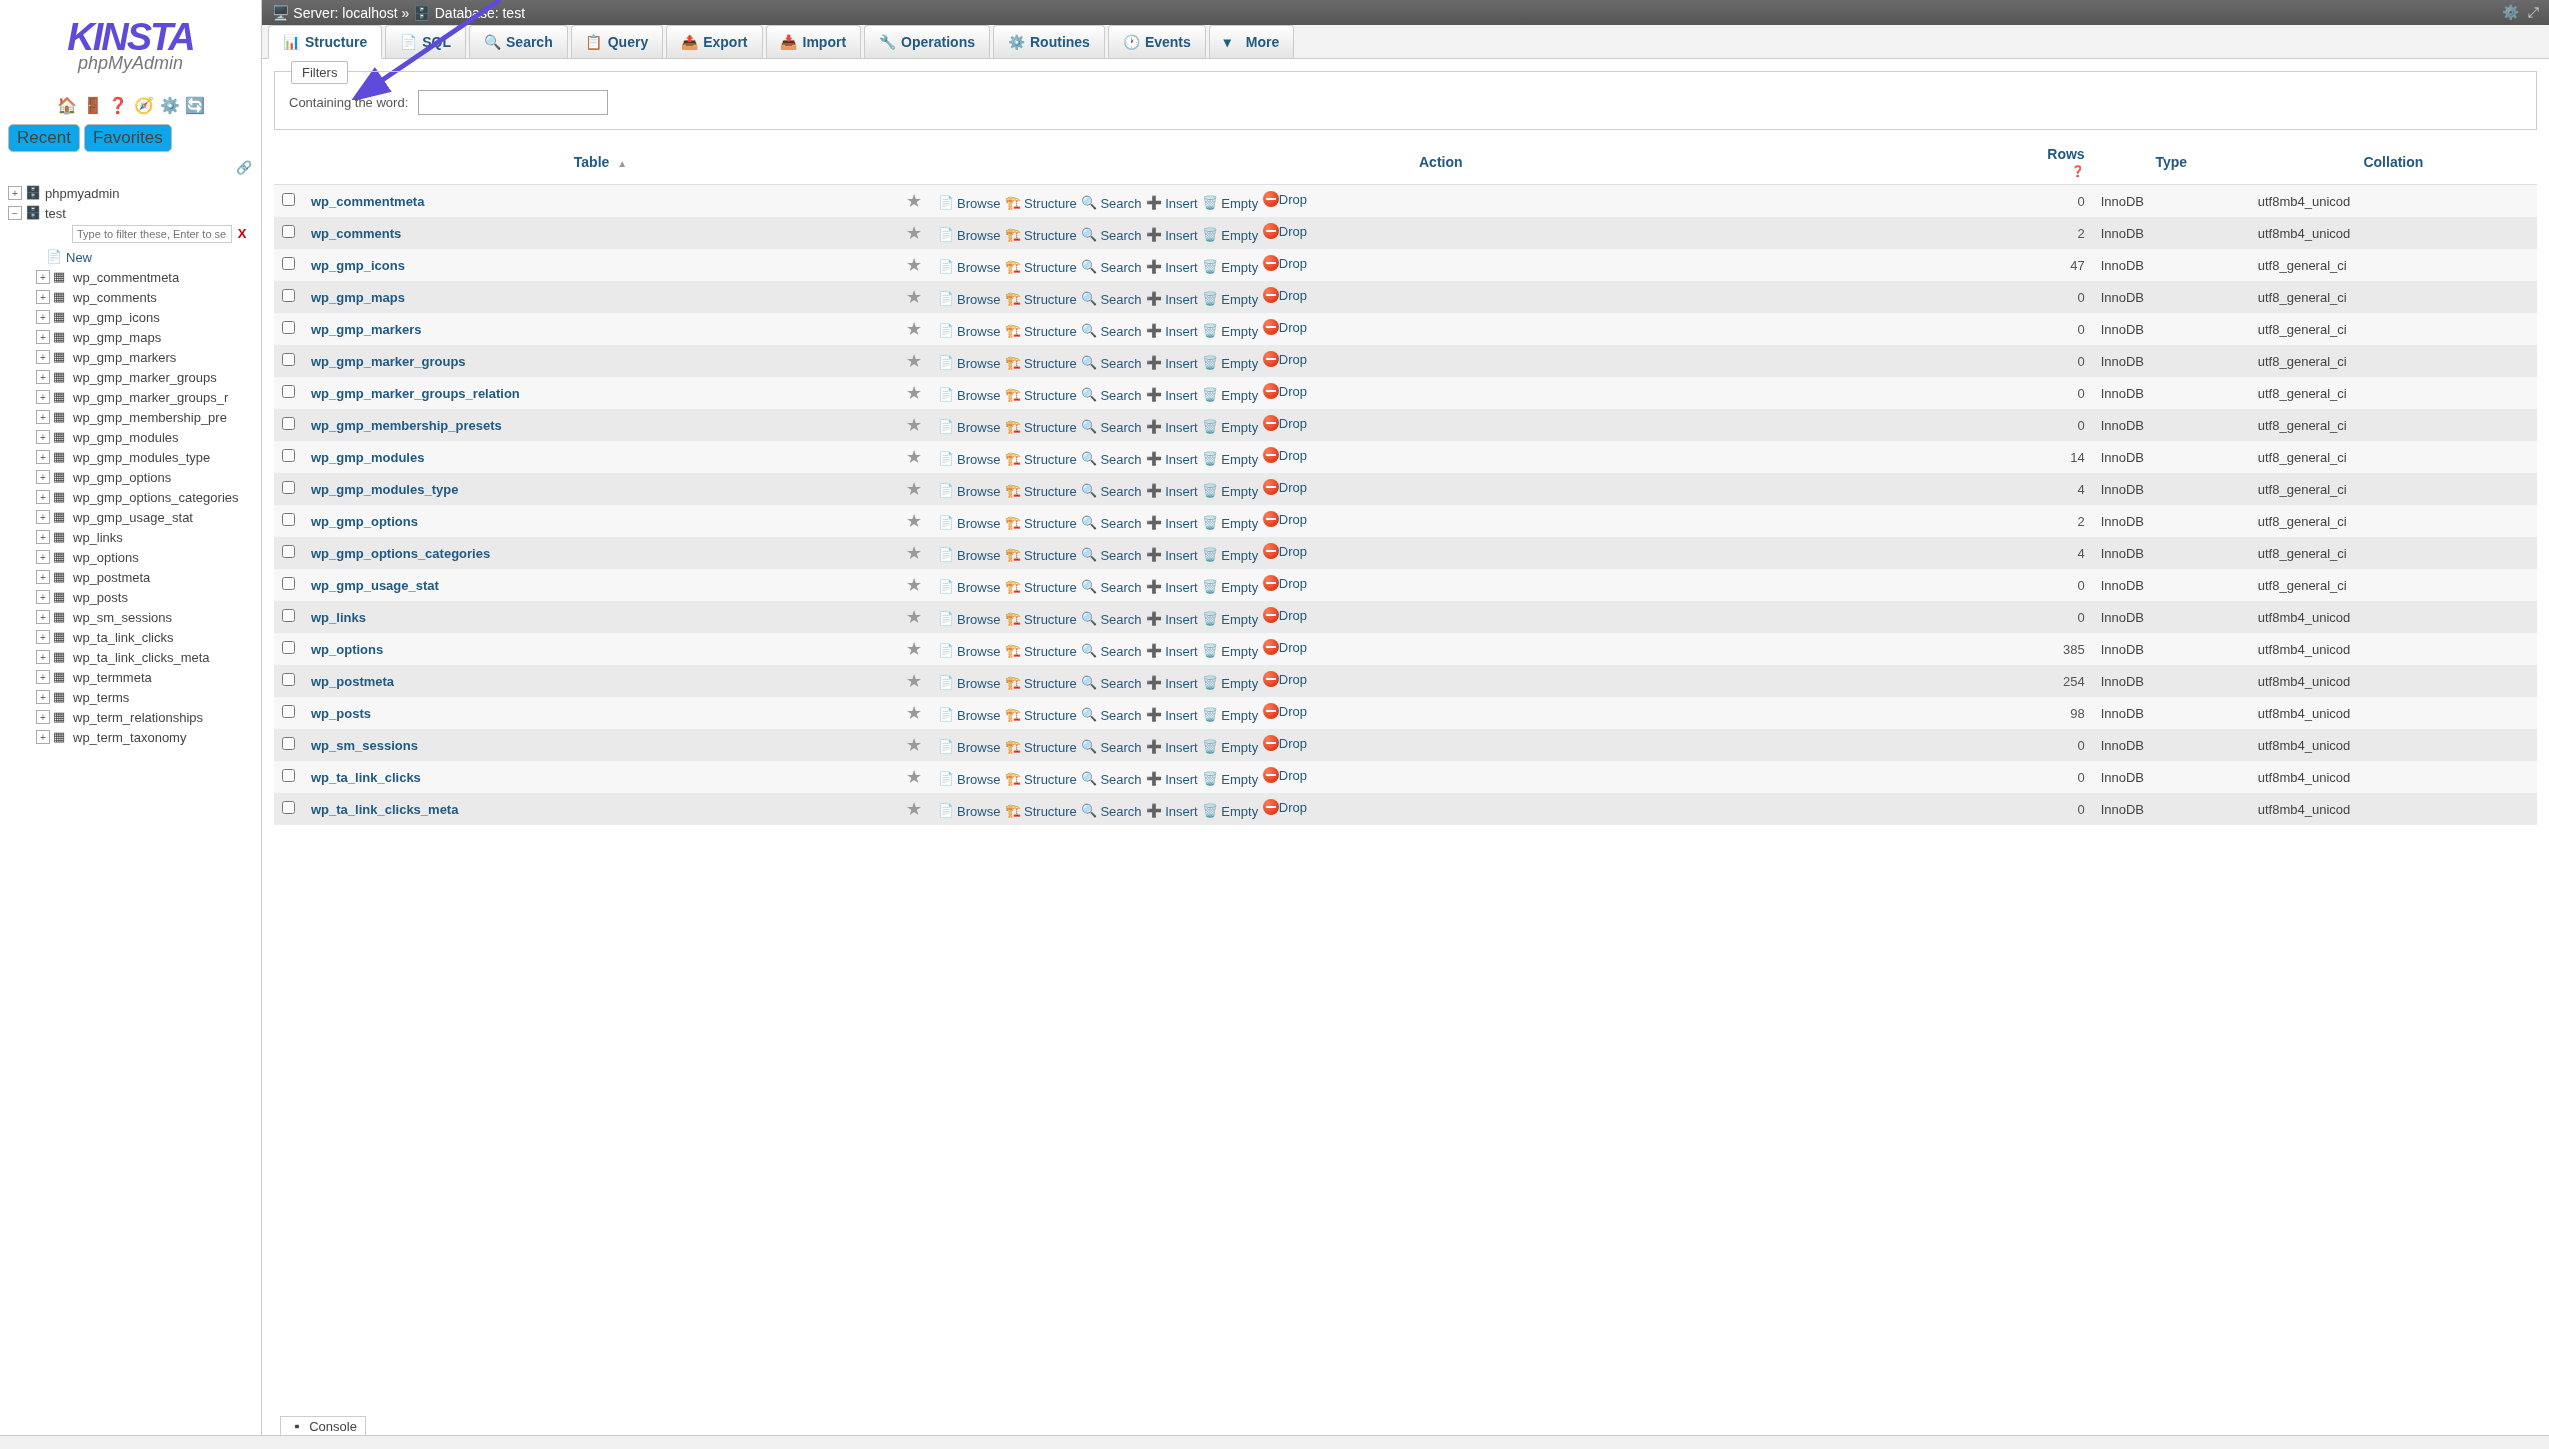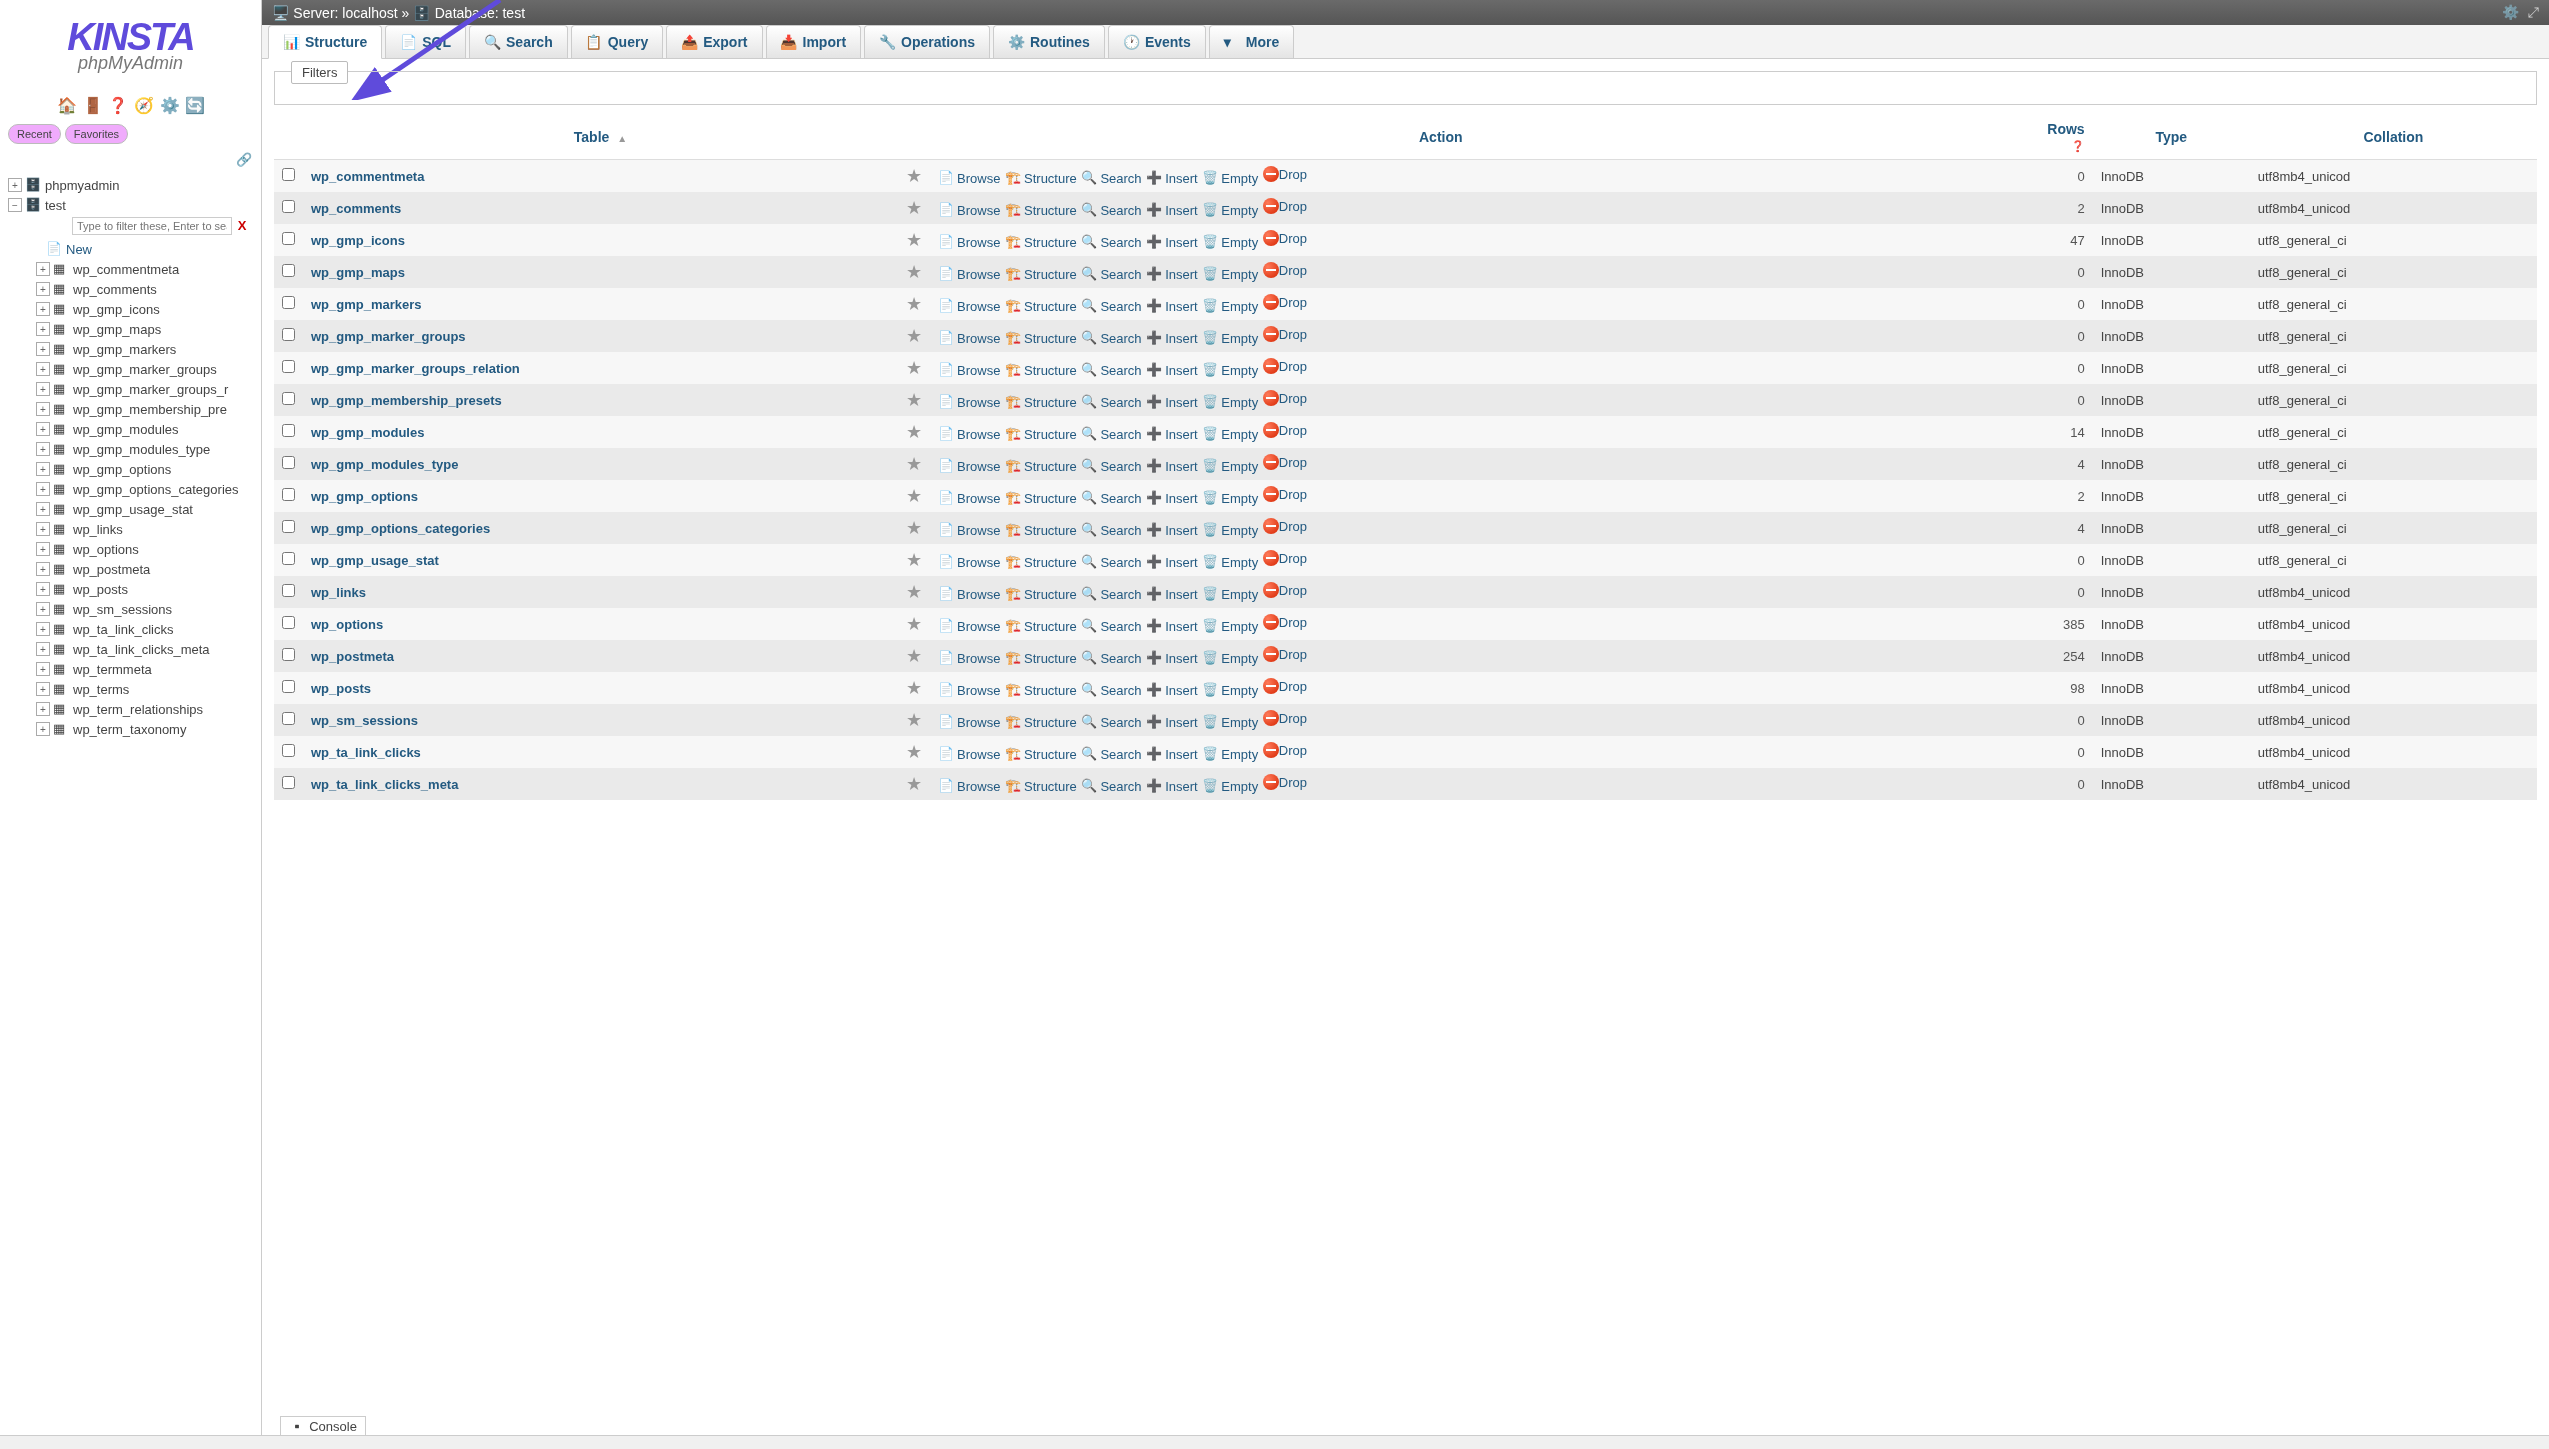--- a/index.html
+++ b/index.html
@@ -5,21 +5,21 @@
 * { box-sizing: border-box; margin: 0; padding: 0; }
 body { font-family: sans-serif; font-size: 13px; background: #fff; color: #444; overflow: hidden; }
 .app { display: flex; height: 100vh; }
 .sidebar { width: 262px; background: #fff; border-right: 1px solid #ccc; overflow-y: auto; flex-shrink: 0; }
 .logo { padding: 16px; text-align: center; }
 .logo-text { font-size: 38px; font-weight: 900; color: #5f4bdb; font-style: italic; letter-spacing: -2px; }
 .logo-sub { font-size: 18px; color: #777; font-style: italic; margin-top: -6px; }
 .sidebar-icons { text-align: center; padding: 6px 0; }
 .sidebar-icons span { display: inline-block; width: 18px; height: 18px; margin: 0 2px; font-size: 16px; }
 .recent-fav { display: flex; padding: 4px 8px; gap: 4px; }
-.recent-fav .btn { border: 1px solid #bbb; padding: 3px 8px; border-radius: 11px; background: #f0abfc; cursor: pointer; font-size: 11px; }
+.recent-fav .btn { border: 1px solid #bbb; padding: 3px 8px; border-radius: 5px; background: #0ea5e9; cursor: pointer; font-size: 17px; }
 .link-row { padding: 4px 8px; text-align: right; }
 .tree { padding: 4px 0 4px 4px; font-size: 13px; }
 .tree-item { display: flex; align-items: center; padding: 2px 0 2px 4px; white-space: nowrap; cursor: pointer; overflow: hidden; }
 .tree-item.root { font-weight: normal; }
 .tree-toggle { width: 14px; height: 14px; border: 1px solid #aaa; display: inline-flex; align-items: center; justify-content: center; font-size: 10px; margin-right: 3px; background: #fff; color: #666; }
 .tree-icon { width: 16px; height: 16px; margin-right: 4px; display: inline-block; }
 .tree-filter { margin: 2px 4px 4px 48px; }
 .tree-filter input { font-size: 11px; padding: 2px 4px; width: 160px; border: 1px solid #ccc; }
 .tree-filter .x { color: #c00; font-weight: bold; margin-left: 2px; cursor: pointer; }
 .tree-children { padding-left: 20px; }
@@ -291,20 +291,24 @@
         <defs>
             <marker id="ah" markerWidth="10" markerHeight="10" refX="2" refY="3" orient="auto">
               <path d="M0,0 L0,6 L8,3 z" fill="#5f4bdb"></path>
             </marker>
           </defs>
         <line x1="150" y1="10" x2="25" y2="95" stroke="#5f4bdb" stroke-width="5" marker-end="url(#ah)"></line>
       </svg>
 
       <div class="filters-box">
         <div class="filters-legend">Filters</div>
+        <div class="filters-row">
+          <span>Containing the word:</span>
+          <input type="text" style="">
+        </div>
       </div>
 
       <table class="tbl">
         <thead>
           <tr>
             <th style="width:28px"></th>
             <th class="sortable">
               <span>Table</span>
               <span class="sort-ind">▲</span>
             </th>

